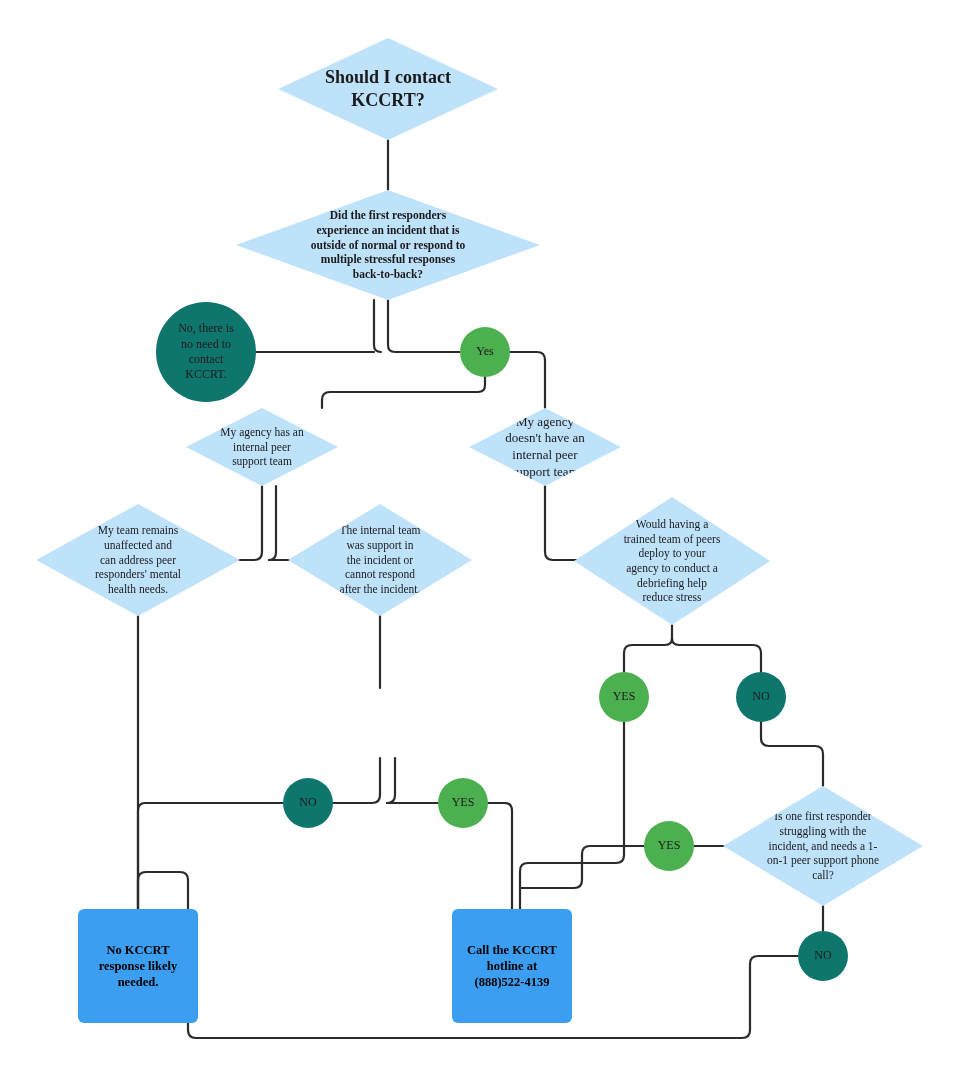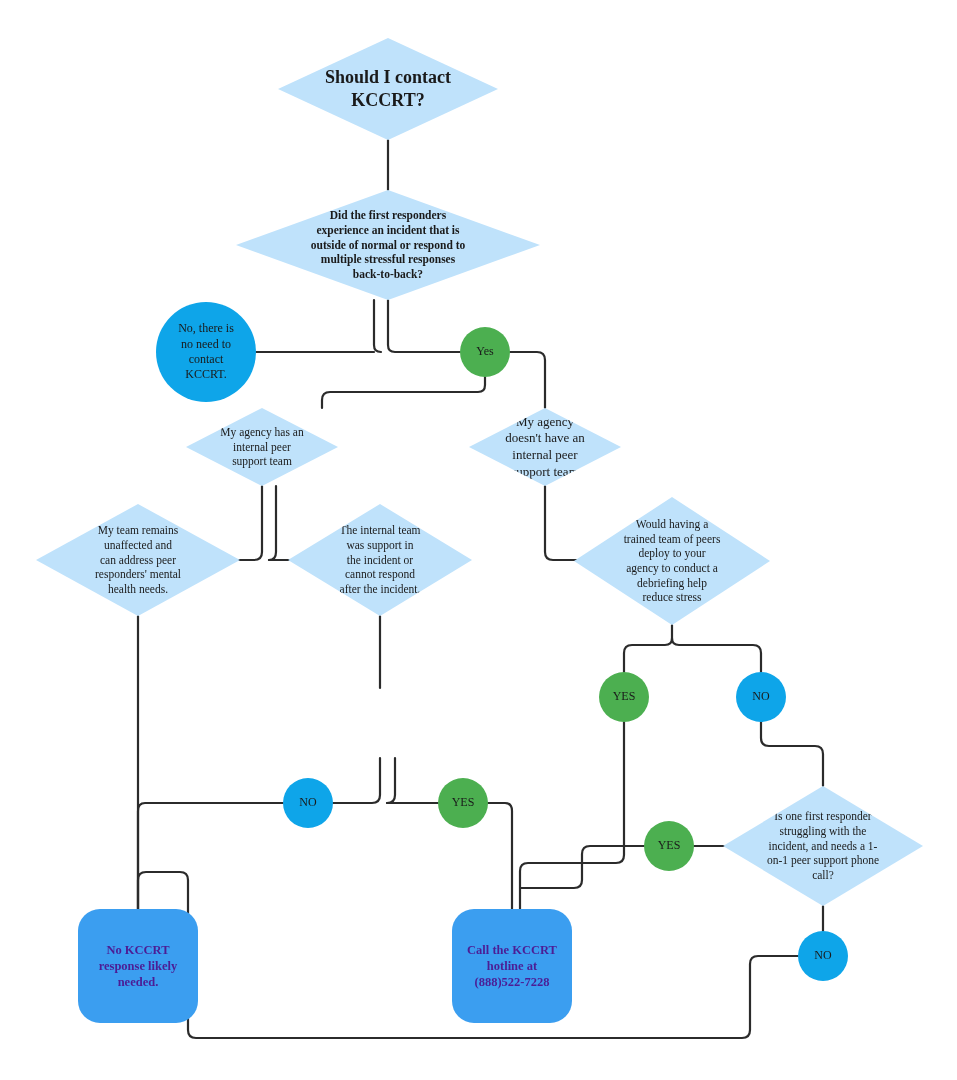--- a/index.html
+++ b/index.html
@@ -48,26 +48,26 @@
   }
   .diamond.d-pure {
     clip-path: polygon(50% 0%, 100% 50%, 50% 100%, 0% 50%);
   }
   .diamond.d-hex {
     clip-path: polygon(50% 0%, 100% 50%, 50% 100%, 0% 50%);
   }
   .circle {
     border-radius: 50%;
   }
-  .circle.red { background: #0ea5e9; }
+  .circle.red { background: #0f766e; }
   .circle.green { background: #4caf50; justify-content: center; }
   .rounded-box {
     background: #3b9ef0;
-    border-radius: 22px;
-    color: #4c1d95;
+    border-radius: 6px;
+    color: #000000;
     font-weight: bold;
   }
   .bold { font-weight: bold; }
 </style>
 </head>
 <body>
 
 <div id="canvas">
 
   <svg id="edges" viewBox="0 0 957 1080" xmlns="http://www.w3.org/2000/svg">
@@ -215,16 +215,16 @@
 
   <div class="node rounded-box" style="left:78px; top:909px; width:120px; height:114px; font-size:12.5px;">
     <span class="label">No KCCRT
 response likely
 needed.</span>
   </div>
 
   <div class="node rounded-box" style="left:452px; top:909px; width:120px; height:114px; font-size:12.5px;">
     <span class="label">Call the KCCRT
 hotline at
-(888)522-7228</span>
+(888)522-4139</span>
   </div>
 
 </div>
 
 </body></html>

